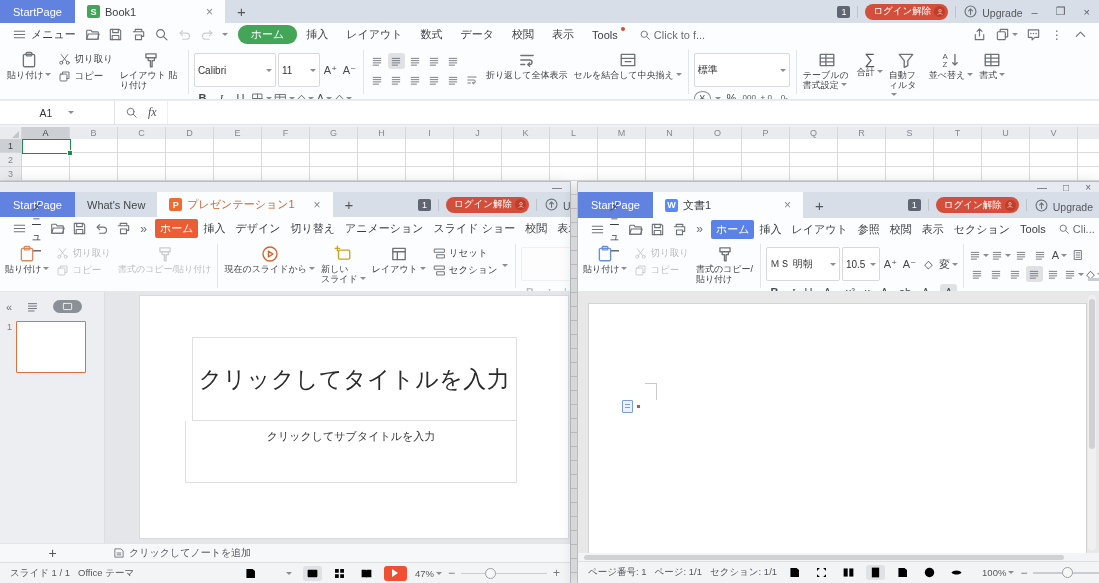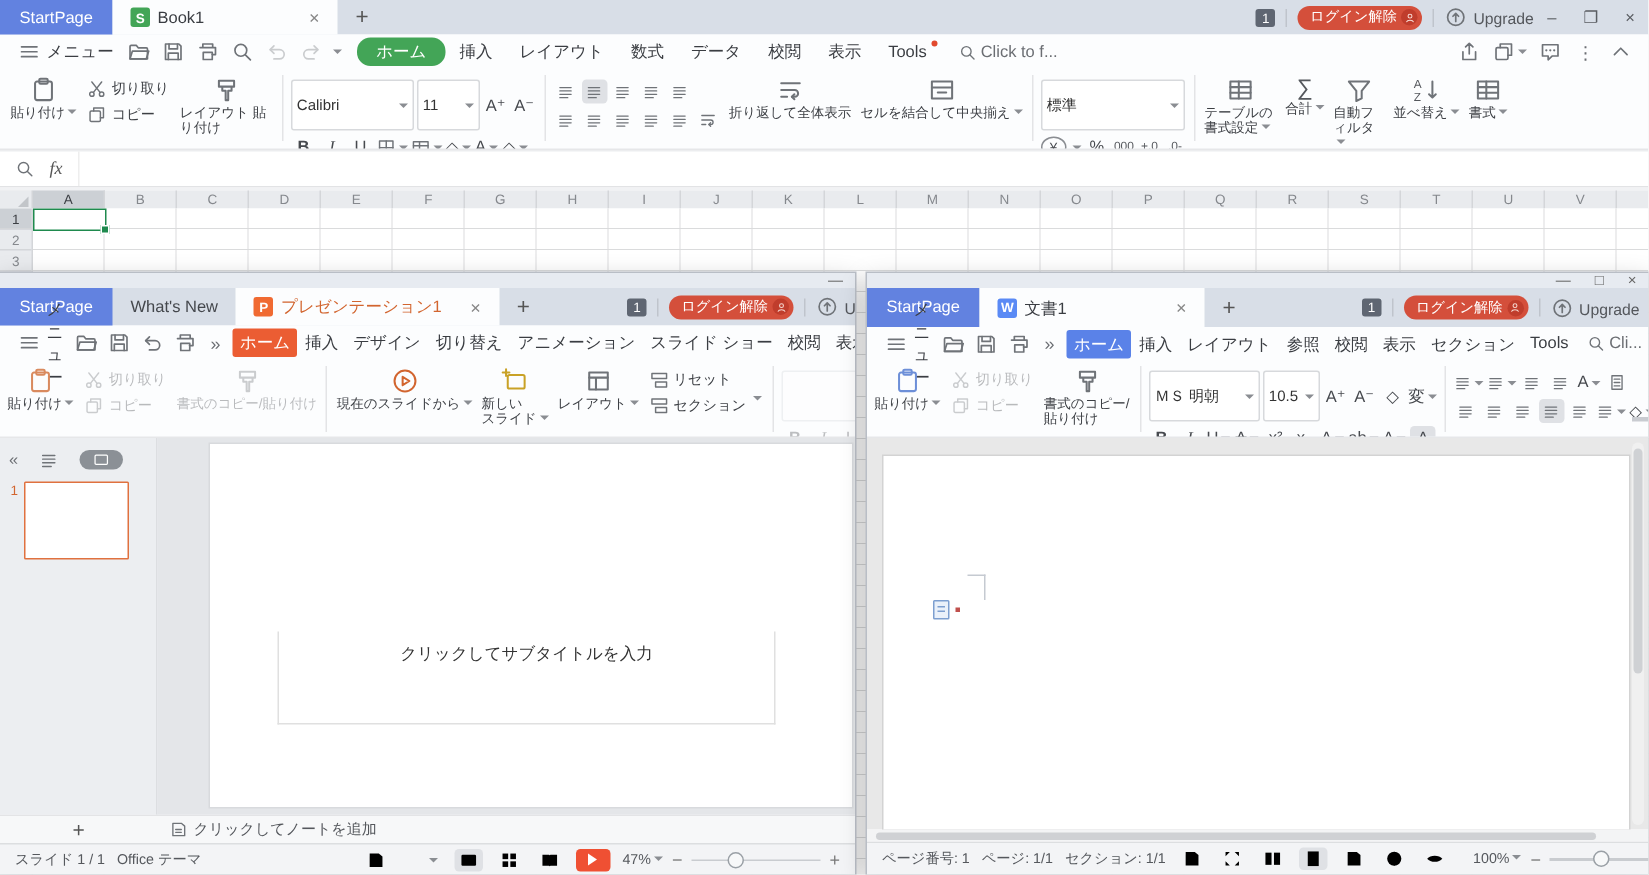--- a/index.html
+++ b/index.html
@@ -591,20 +591,24 @@
       <div class="bb">
         <svg class="ic">
             <use href="#s-tbl"></use>
           </svg>
         <span class="lb"><span>書式</span><span class="car"></span></span>
       </div>
 
     </div>
 
     <div class="fbar">
+      <div class="namebox">
+        <span>A1</span>
+        <span class="car"></span>
+      </div>
       <div class="fxzone">
         <svg class="ic" style="width:13px;height:13px">
             <use href="#s-mag"></use>
           </svg>
         <span class="fx">fx</span>
       </div>
       <div class="flexsp"></div>
     </div>
     <div class="sheetstrip"></div>
 
@@ -817,20 +821,23 @@
               </svg>
             </span>
         </div>
         <div class="thumbrow">
           <span class="thumbnum">1</span>
           <div class="thumb"></div>
         </div>
       </div>
       <div class="canvas">
         <div class="slide">
+          <div class="titlebox">
+            <span class="titletext">クリックしてタイトルを入力</span>
+          </div>
           <div class="subbox">
             <span class="subtext">クリックしてサブタイトルを入力</span>
           </div>
         </div>
       </div>
     </div>
 
     <div class="notesrow">
       <div class="notesplus">+</div>
       <div class="noteslabel">

